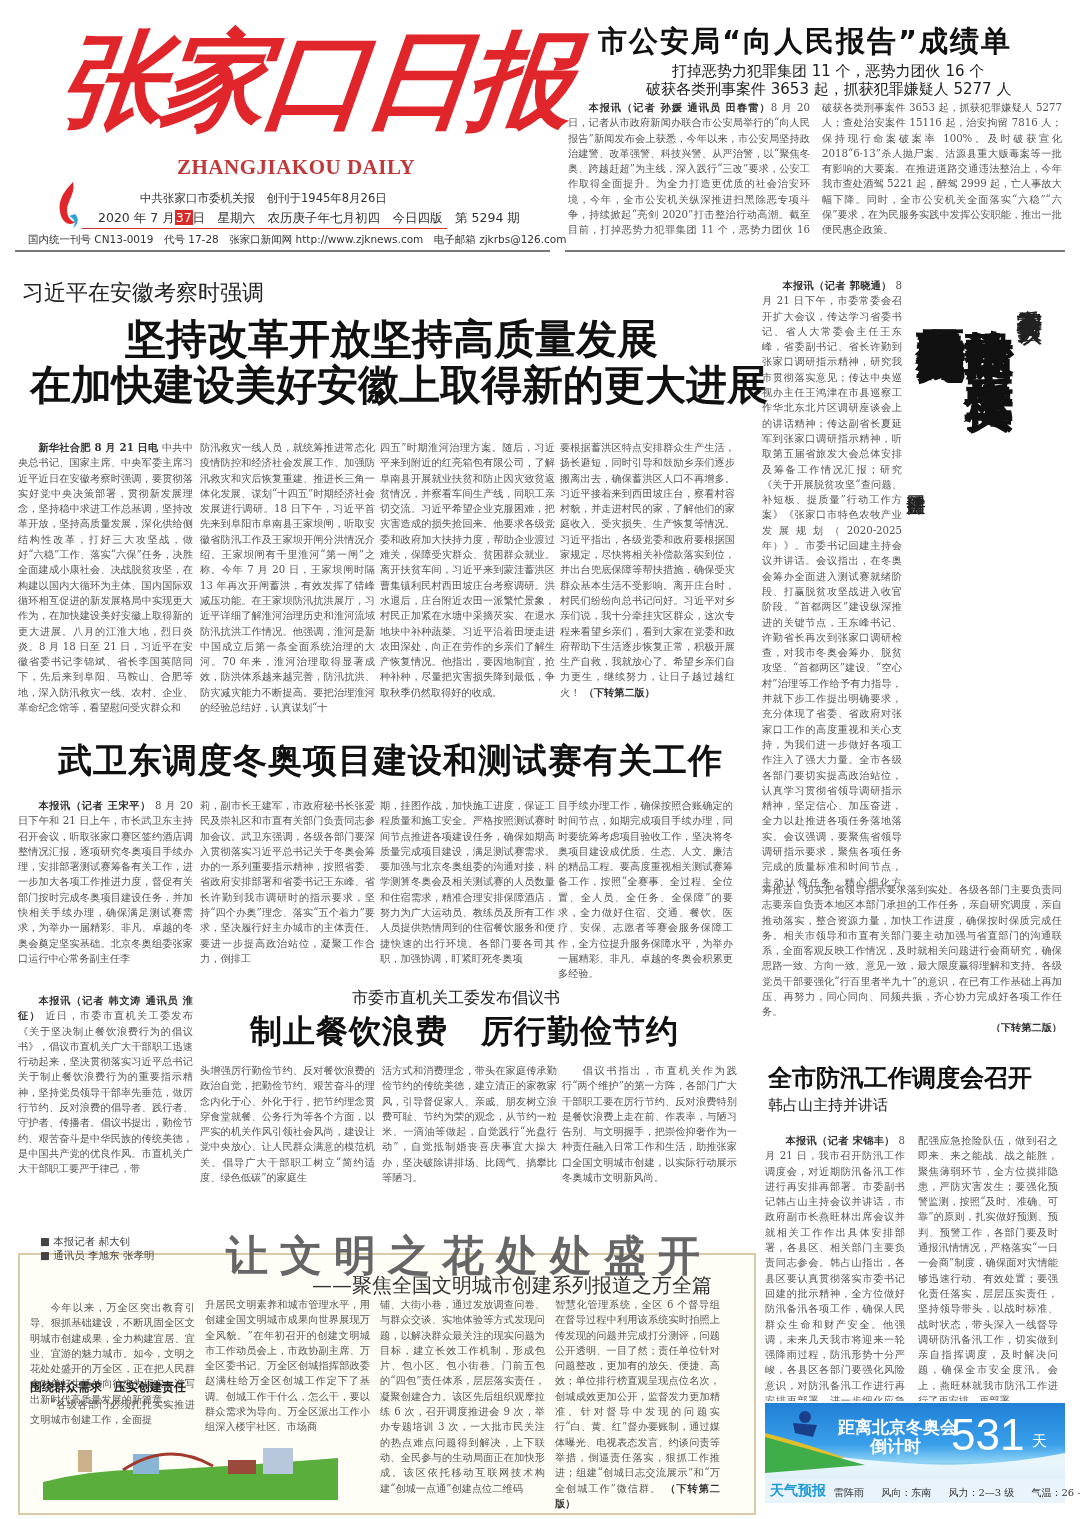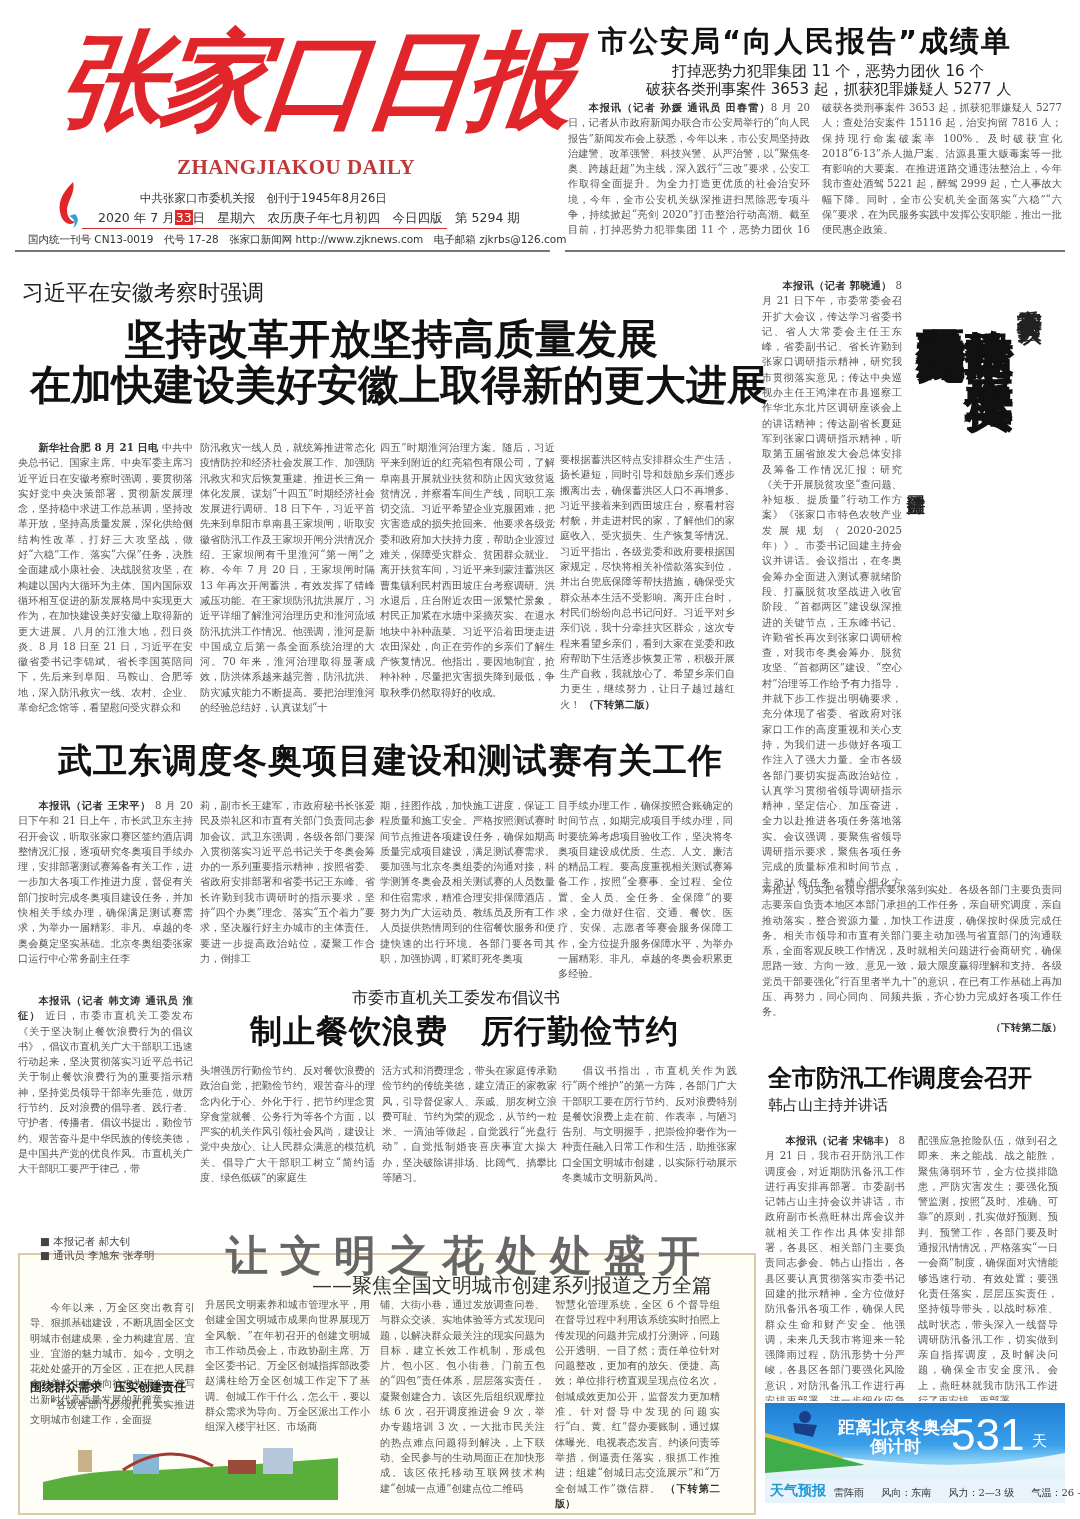--- a/index.html
+++ b/index.html
@@ -83,21 +83,21 @@
 </head>
 <body>
 
 <div class="abs" id="logo">张家口日报</div>
 <div class="abs" id="logo-en">ZHANGJIAKOU DAILY</div>
 <svg class="abs" id="flame" viewBox="0 0 28 50">
   <path d="M18 2 C6 14 2 24 6 36 C9 44 16 46 20 42 C12 40 10 30 14 22 C16 16 20 10 18 2Z" fill="#e0262b"></path>
   <path d="M14 36 C18 38 22 42 18 48 C24 44 24 38 20 34Z" fill="#2aa4d8"></path>
 </svg>
 <div class="abs sans" id="masthead-sub1">中共张家口市委机关报　创刊于1945年8月26日</div>
-<div class="abs sans" id="masthead-sub2"><span>2020 年 7 月</span><span class="day">33</span><span>日　星期六　农历庚子年七月初四　今日四版　第 5294 期</span></div>
+<div class="abs sans" id="masthead-sub2"><span>2020 年 7 月</span><span class="day">37</span><span>日　星期六　农历庚子年七月初四　今日四版　第 5294 期</span></div>
 <div class="abs" id="masthead-line"></div>
 <div class="abs sans" id="masthead-info">国内统一刊号 CN13-0019　代号 17-28　张家口新闻网 http://www.zjknews.com　电子邮箱 zjkrbs@126.com</div>
 <div class="rule" style="left:15px;top:250px;width:535px;"></div>
 
 <div class="abs hd-black" id="pol-title">市公安局“向人民报告”成绩单</div>
 <div class="abs sans" id="pol-sub1">打掉恶势力犯罪集团 11 个，恶势力团伙 16 个</div>
 <div class="abs sans" id="pol-sub2">破获各类刑事案件 3653 起，抓获犯罪嫌疑人 5277 人</div>
 <div class="abs body-text" id="pol-col1">
     <p><span class="byline">本报讯（记者 孙媛 通讯员 田春雷）</span><span>8 月 20 日，记者从市政府新闻办联合市公安局举行的“向人民报告”新闻发布会上获悉，今年以来，市公安局坚持政治建警、改革强警、科技兴警、从严治警，以“聚焦冬奥、跨越赶超”为主线，深入践行“三改”要求，公安工作取得全面提升。为全力打造更优质的社会治安环境，今年，全市公安机关纵深推进扫黑除恶专项斗争，持续掀起“亮剑 2020”打击整治行动高潮。截至目前，打掉恶势力犯罪集团 11 个，恶势力团伙 16 个，先后</span></p>
   </div>
@@ -111,21 +111,21 @@
 <div class="abs hd-black" id="xi-h2">在加快建设美好安徽上取得新的更大进展</div>
 <div class="abs body-text xi-col" style="left:18px;">
     <p><span class="byline">新华社合肥 8 月 21 日电</span> <span>中共中央总书记、国家主席、中央军委主席习近平近日在安徽考察时强调，要贯彻落实好党中央决策部署，贯彻新发展理念，坚持稳中求进工作总基调，坚持改革开放，坚持高质量发展，深化供给侧结构性改革，打好三大攻坚战，做好“六稳”工作、落实“六保”任务，决胜全面建成小康社会、决战脱贫攻坚，在构建以国内大循环为主体、国内国际双循环相互促进的新发展格局中实现更大作为，在加快建设美好安徽上取得新的更大进展。八月的江淮大地，烈日炎炎。8 月 18 日至 21 日，习近平在安徽省委书记李锦斌、省长李国英陪同下，先后来到阜阳、马鞍山、合肥等地，深入防汛救灾一线、农村、企业、革命纪念馆等，看望慰问受灾群众和</span></p>
   </div>
 <div class="abs body-text xi-col" style="left:200px;">
     <p style="text-indent:0"><span>防汛救灾一线人员，就统筹推进常态化疫情防控和经济社会发展工作、加强防汛救灾和灾后恢复重建、推进长三角一体化发展、谋划“十四五”时期经济社会发展进行调研。18 日下午，习近平首先来到阜阳市阜南县王家坝闸，听取安徽省防汛工作及王家坝开闸分洪情况介绍。王家坝闸有千里淮河“第一闸”之称。今年 7 月 20 日，王家坝闸时隔 13 年再次开闸蓄洪，有效发挥了错峰减压功能。在王家坝防汛抗洪展厅，习近平详细了解淮河治理历史和淮河流域防汛抗洪工作情况。他强调，淮河是新中国成立后第一条全面系统治理的大河。70 年来，淮河治理取得显著成效，防洪体系越来越完善，防汛抗洪、防灾减灾能力不断提高。要把治理淮河的经验总结好，认真谋划“十</span></p>
   </div>
 <div class="abs body-text xi-col" style="left:380px;">
     <p style="text-indent:0"><span>四五”时期淮河治理方案。随后，习近平来到附近的红亮箱包有限公司，了解阜南县开展就业扶贫和防止因灾致贫返贫情况，并察看车间生产线，同职工亲切交流。习近平希望企业克服困难，把灾害造成的损失抢回来。他要求各级党委和政府加大扶持力度，帮助企业渡过难关，保障受灾群众、贫困群众就业。离开扶贫车间，习近平来到蒙洼蓄洪区曹集镇利民村西田坡庄台考察调研。洪水退后，庄台附近农田一派繁忙景象，村民正加紧在水塘中采摘芡实、在退水地块中补种蔬菜。习近平沿着田埂走进农田深处，向正在劳作的乡亲们了解生产恢复情况。他指出，要因地制宜，抢种补种，尽量把灾害损失降到最低，争取秋季仍然取得好的收成。</span></p>
   </div>
-<div class="abs body-text xi-col" style="left:560px;margin-top:12px;">
+<div class="abs body-text xi-col" style="left:560px;">
     <p style="text-indent:0"><span>要根据蓄洪区特点安排群众生产生活，扬长避短，同时引导和鼓励乡亲们逐步搬离出去，确保蓄洪区人口不再增多。习近平接着来到西田坡庄台，察看村容村貌，并走进村民的家，了解他们的家庭收入、受灾损失、生产恢复等情况。习近平指出，各级党委和政府要根据国家规定，尽快将相关补偿款落实到位，并出台兜底保障等帮扶措施，确保受灾群众基本生活不受影响。离开庄台时，村民们纷纷向总书记问好。习近平对乡亲们说，我十分牵挂灾区群众，这次专程来看望乡亲们，看到大家在党委和政府帮助下生活逐步恢复正常，积极开展生产自救，我就放心了。希望乡亲们自力更生，继续努力，让日子越过越红火！</span> <span class="byline">（下转第二版）</span></p>
   </div>
 
 <div class="abs sans" id="cw-kicker">市委常委会召开扩大会议</div>
 <div class="abs hd-black" id="cw-h1">提高政治站位　压实工作责任</div>
 <div class="abs hd-black" id="cw-h2">坚决确保各项目标任务按时完成</div>
 <div class="abs sans" id="cw-sub">回建主持并讲话</div>
 <div class="abs body-text" id="cw-col">
     <p><span class="byline">本报讯（记者 郭晓通）</span> <span>8 月 21 日下午，市委常委会召开扩大会议，传达学习省委书记、省人大常委会主任王东峰，省委副书记、省长许勤到张家口调研指示精神，研究我市贯彻落实意见；传达中央巡视办主任王鸿津在市县巡察工作华北东北片区调研座谈会上的讲话精神；传达副省长夏延军到张家口调研指示精神，听取第五届省旅发大会总体安排及筹备工作情况汇报；研究《关于开展脱贫攻坚“查问题、补短板、提质量”行动工作方案》《张家口市特色农牧产业发展规划（2020-2025 年）》。市委书记回建主持会议并讲话。会议指出，在冬奥会筹办全面进入测试赛就绪阶段、打赢脱贫攻坚战进入收官阶段、“首都两区”建设纵深推进的关键节点，王东峰书记、许勤省长再次到张家口调研检查，对我市冬奥会筹办、脱贫攻坚、“首都两区”建设、“空心村”治理等工作给予有力指导，并就下步工作提出明确要求，充分体现了省委、省政府对张家口工作的高度重视和关心支持，为我们进一步做好各项工作注入了强大力量。全市各级各部门要切实提高政治站位，认真学习贯彻省领导调研指示精神，坚定信心、加压奋进，全力以赴推进各项任务落地落实。会议强调，要聚焦省领导调研指示要求，聚焦各项任务完成的质量标准和时间节点，主动认领任务，精心细化方案，从严从细从快推进落实，加强跟踪督导，科学统</span></p>
   </div>

